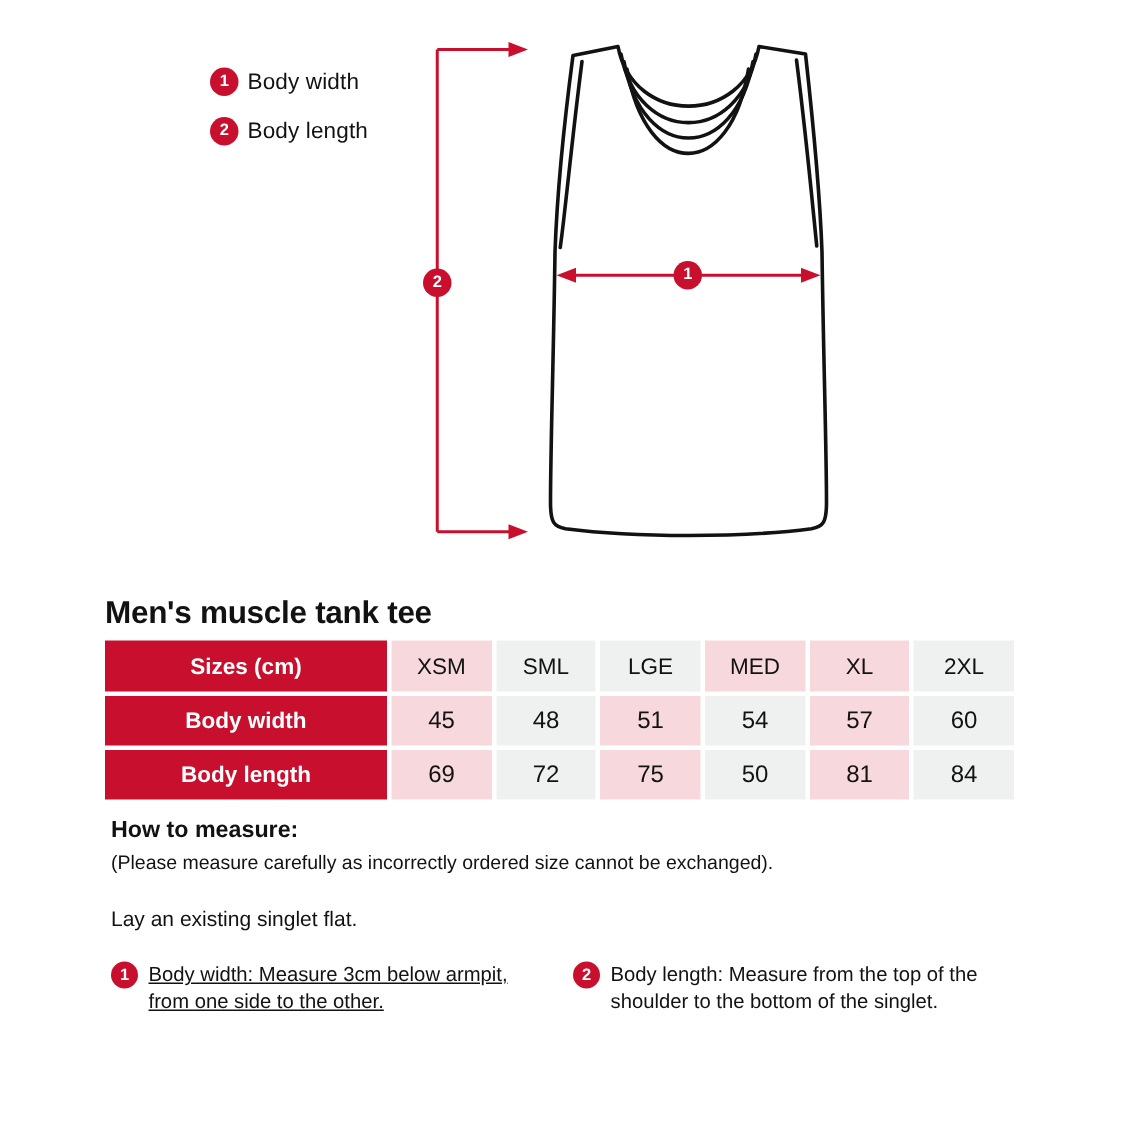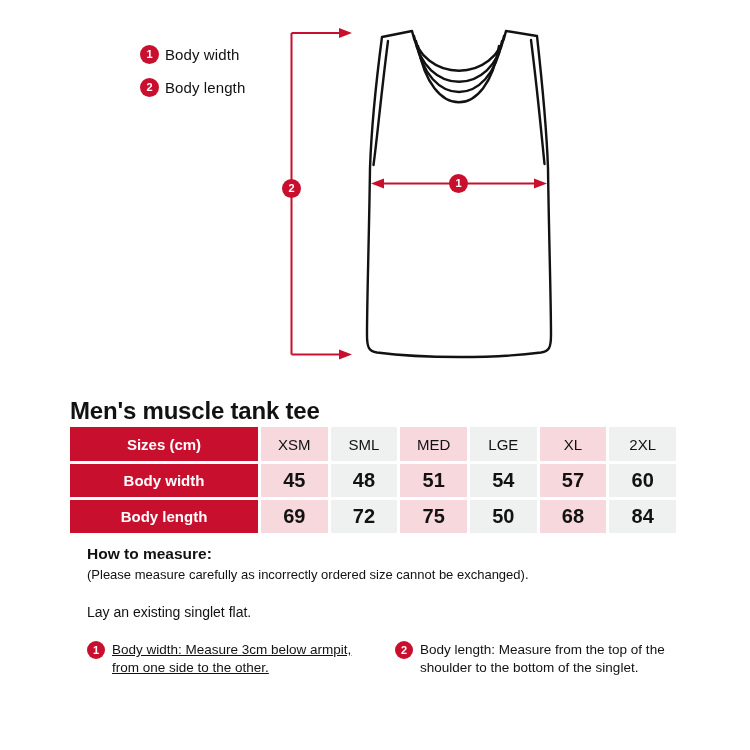--- a/index.html
+++ b/index.html
@@ -28,44 +28,44 @@
     font-size: 11px; font-weight: bold; line-height: 1;
     flex-shrink: 0;
   }
   .marker { position: absolute; width: 19px; height: 19px; }
   .marker-width  { left: 449px; top: 174px; }
   .marker-length { left: 282px; top: 179px; }
 
   
   .product-title {
     position: absolute; left: 70px; top: 397px;
-    font-size: 24px; font-weight: bold; letter-spacing: -0.2px; color: #121212;
+    font-size: 21px; font-weight: bold; letter-spacing: -0.2px; color: #121212;
   }
 
   
   .size-table {
     position: absolute; left: 70px; top: 427px; width: 606px;
     display: grid;
     grid-template-columns: 188px repeat(6, 1fr);
     grid-template-rows: 34px 33px 33px;
     gap: 3px;
     background: #fff;
   }
   .cell {
     display: flex; align-items: center; justify-content: center;
     font-size: 15px;
   }
   .cell.red   { background: #C8102E; color: #fff; font-weight: bold; }
   .cell.pink  { background: #F7D9DD; }
   .cell.gray  { background: #EFF1F0; }
   .cell.head  { font-weight: normal; color: #121212; }
-  .cell.value { font-weight: bold; font-size: 20px; color: #121212; }
+  .cell.value { font-weight: normal; font-size: 16px; color: #121212; }
 
   
-  .howto { position: absolute; left: 87px; top: 545px; width: 620px; }
+  .howto { position: absolute; left: 74px; top: 545px; width: 620px; }
   .howto-heading { font-size: 15.5px; font-weight: bold; color: #121212; }
   .howto-note    { font-size: 13px; margin-top: 4px; color: #121212; }
   .howto-intro   { font-size: 14px; margin-top: 22px; color: #121212; }
   .steps { display: flex; margin-top: 21px; }
   .step  { display: flex; align-items: flex-start; gap: 7px; }
   .step .num-circle { width: 18px; height: 18px; margin-top: 0px; }
   .step-text { font-size: 13.5px; line-height: 17.5px; color: #121212; }
   .step-width  { width: 308px; }
   .step-width  .step-text { width: 252px; text-decoration: underline; }
   .step-length .step-text { width: 262px; }
@@ -133,39 +133,39 @@
     <div class="num-circle marker marker-length">2</div>
   </div>
 
   <h1 class="product-title">Men's muscle tank tee</h1>
 
   <div class="size-table">
 
     <div class="cell red">Sizes (cm)</div>
     <div class="cell pink head">XSM</div>
     <div class="cell gray head">SML</div>
+    <div class="cell gray head">LGE</div>
     <div class="cell pink head">MED</div>
-    <div class="cell gray head">LGE</div>
     <div class="cell pink head">XL</div>
     <div class="cell gray head">2XL</div>
 
     <div class="cell red">Body width</div>
     <div class="cell pink value">45</div>
     <div class="cell gray value">48</div>
     <div class="cell pink value">51</div>
     <div class="cell gray value">54</div>
     <div class="cell pink value">57</div>
     <div class="cell gray value">60</div>
 
     <div class="cell red">Body length</div>
     <div class="cell pink value">69</div>
     <div class="cell gray value">72</div>
     <div class="cell pink value">75</div>
     <div class="cell gray value">50</div>
-    <div class="cell pink value">68</div>
+    <div class="cell pink value">81</div>
     <div class="cell gray value">84</div>
   </div>
 
   <div class="howto">
     <div class="howto-heading">How to measure:</div>
     <div class="howto-note">(Please measure carefully as incorrectly ordered size cannot be exchanged).</div>
     <div class="howto-intro">Lay an existing singlet flat.</div>
     <div class="steps">
       <div class="step step-width">
         <span class="num-circle">1</span>

